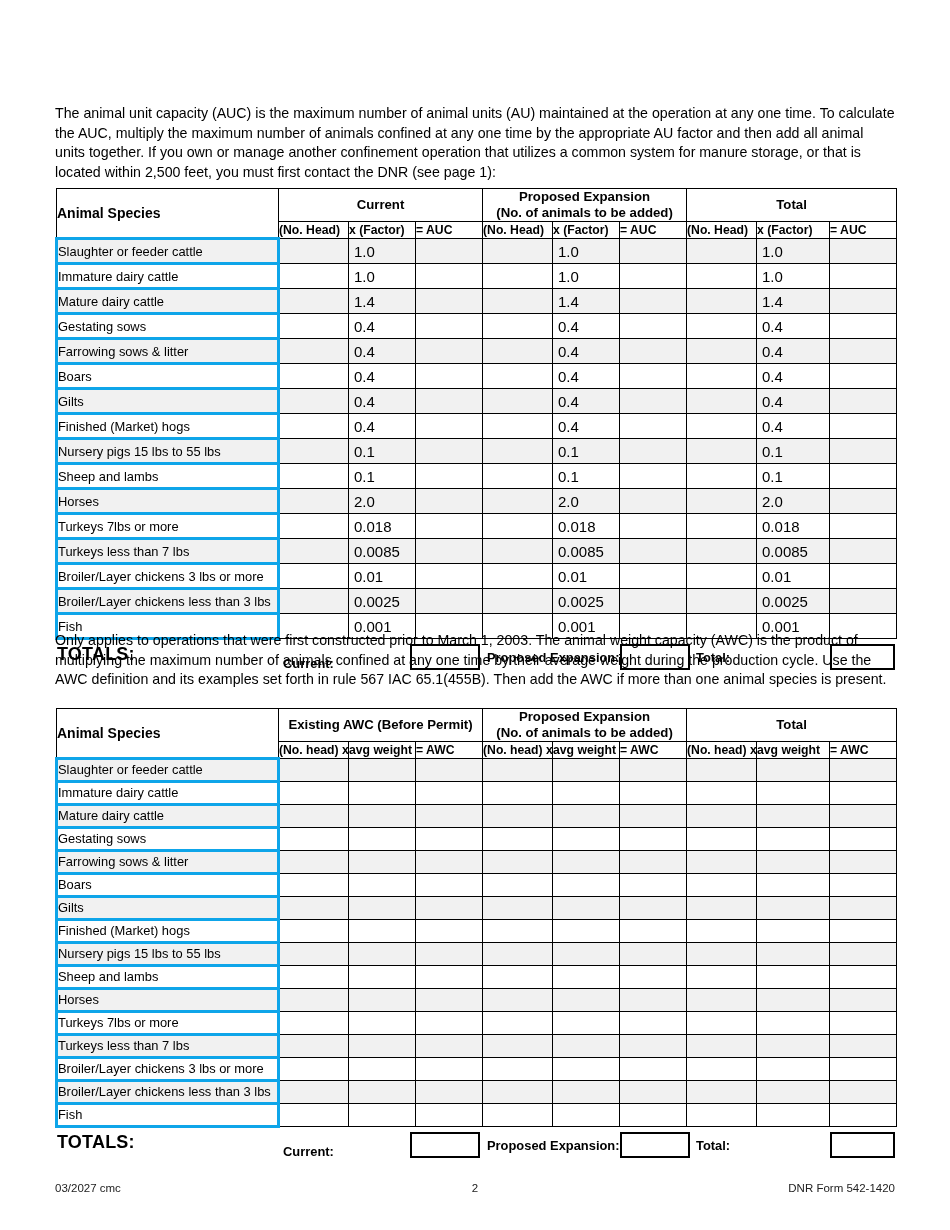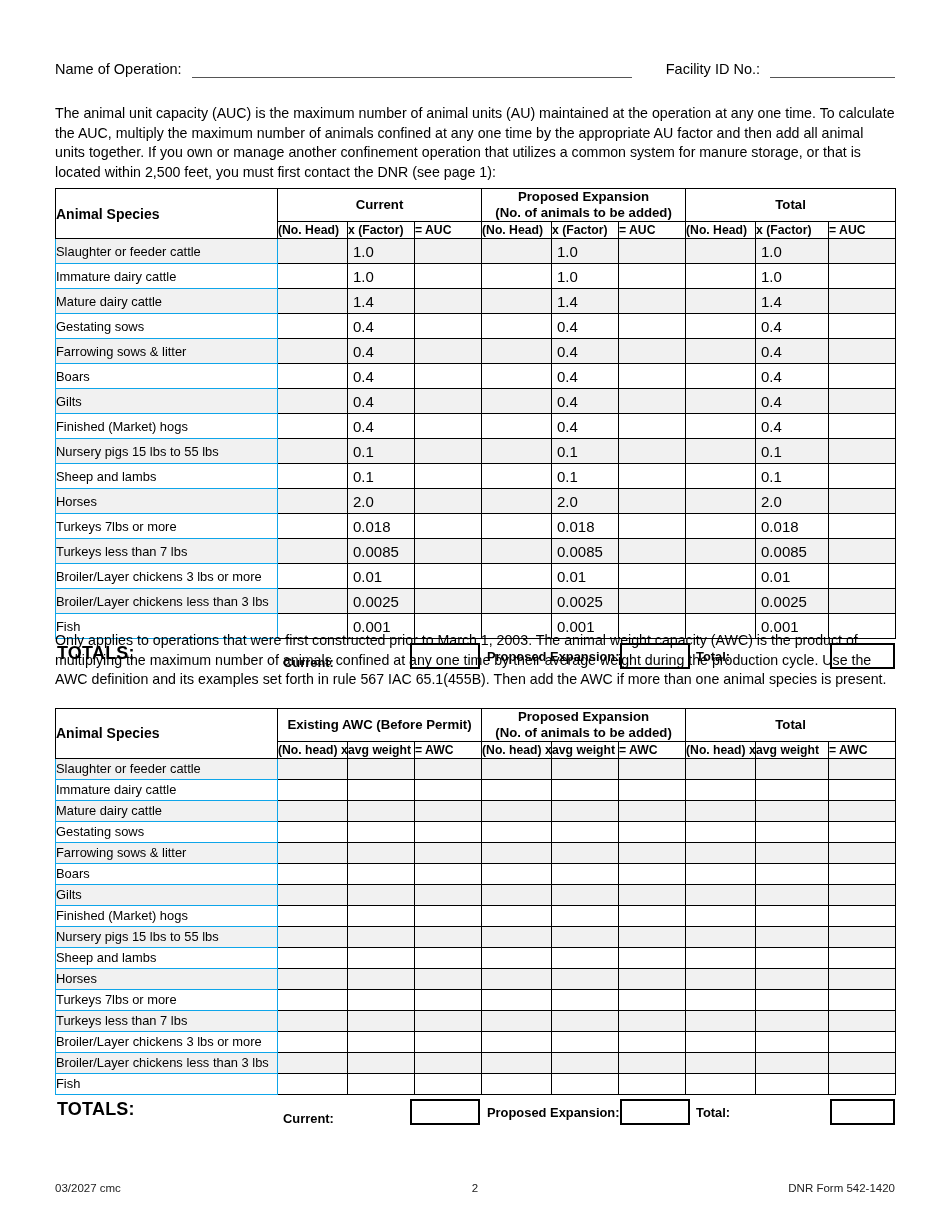--- a/index.html
+++ b/index.html
@@ -98,21 +98,21 @@
     border: 1px solid #000;
     padding: 2px 3px;
     text-align: left;
     white-space: nowrap;
     line-height: 16px;
   }
   .sub-hd.dash { border-left: 1px dashed #999; }
   .sub-hd.nol  { border-left: none; }
 
   td.spec {
-    border: 1px solid #0ea5e9;
+    border: 3px solid #0ea5e9;
     padding: 2px 5px;
     font-size: 12.9px;
     line-height: 17px;
     height: 20px;
     white-space: nowrap;
   }
   td.cell {
     border: 1px solid #000;
     height: 20px;
   }
@@ -175,27 +175,20 @@
   .footer .f-right  { flex: 1 1 0; text-align: right; }
 
   
   .blk { position: absolute; left: 55px; width: 840px; }
 </style>
 </head>
 <body>
 
 <div class="page">
 
-  <div class="hdr-row">
-    <span class="hdr-label">Name of Operation:</span>
-    <span class="hdr-rule rule-op"></span>
-    <span class="hdr-spacer"></span>
-    <span class="hdr-label">Facility ID No.:</span>
-    <span class="hdr-rule rule-fac"></span>
-  </div>
 
   <div class="blk" style="top:98px;">
     <p class="intro">The animal unit capacity (AUC) is the maximum number of animal units (AU) maintained at the operation at any one time. To calculate the AUC, multiply the maximum number of animals confined at any one time by the appropriate AU factor and then add all animal units together. If you own or manage another confinement operation that utilizes a common system for manure storage, or that is located within 2,500 feet, you must first contact the DNR (see page 1):</p>
 
     <table class="ws" style="margin-top:6px;">
       <colgroup>
         <col style="width:222px">
         <col style="width:70px">
           <col style="width:67px">
           <col style="width:67px">

